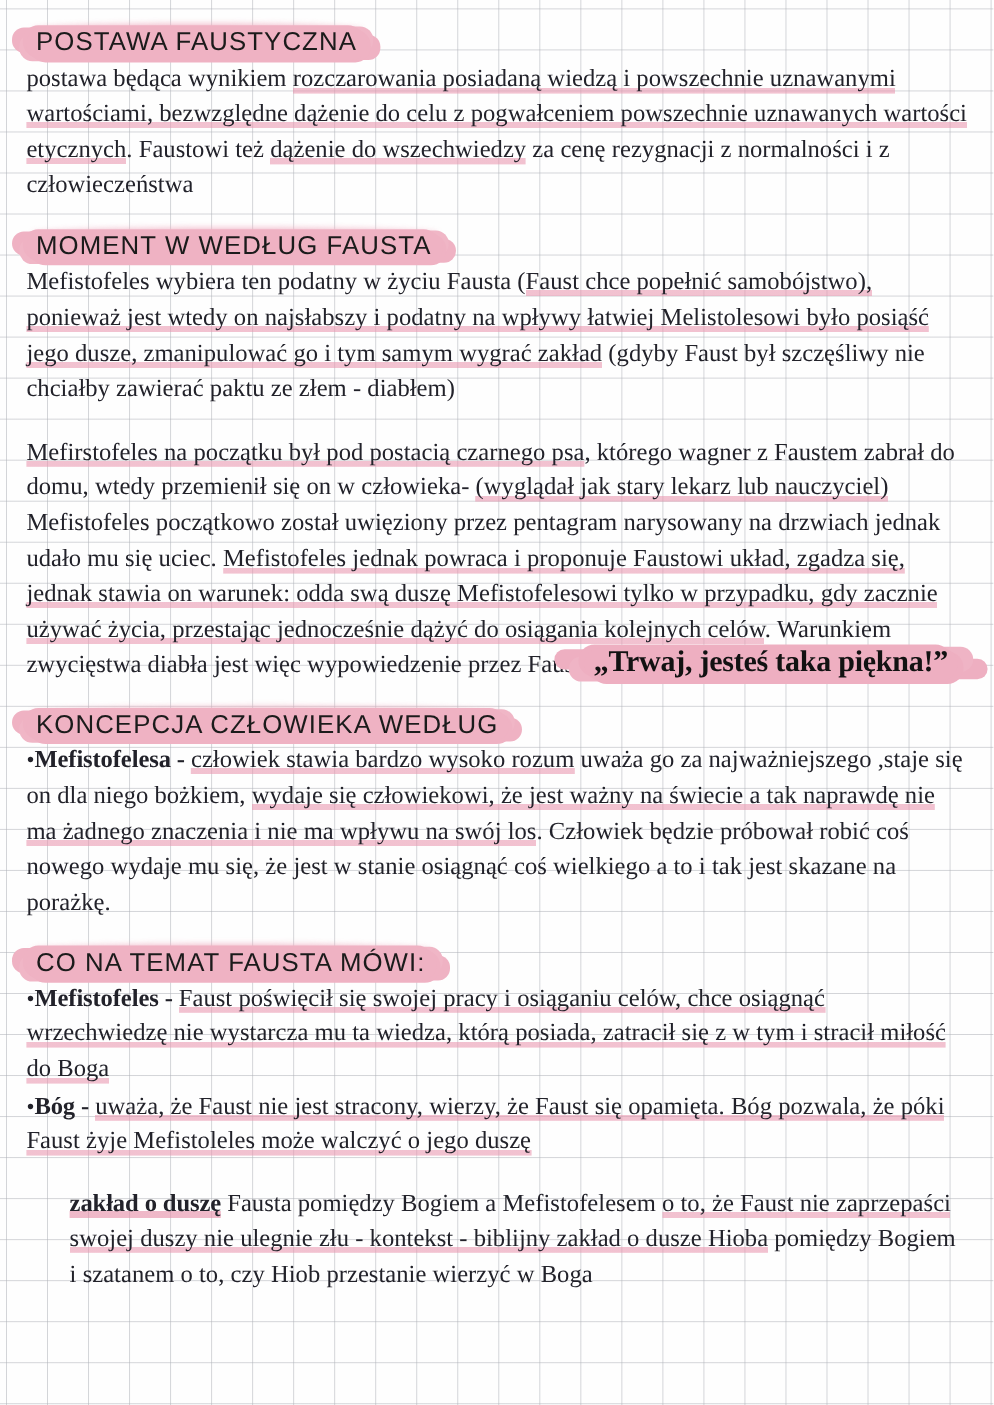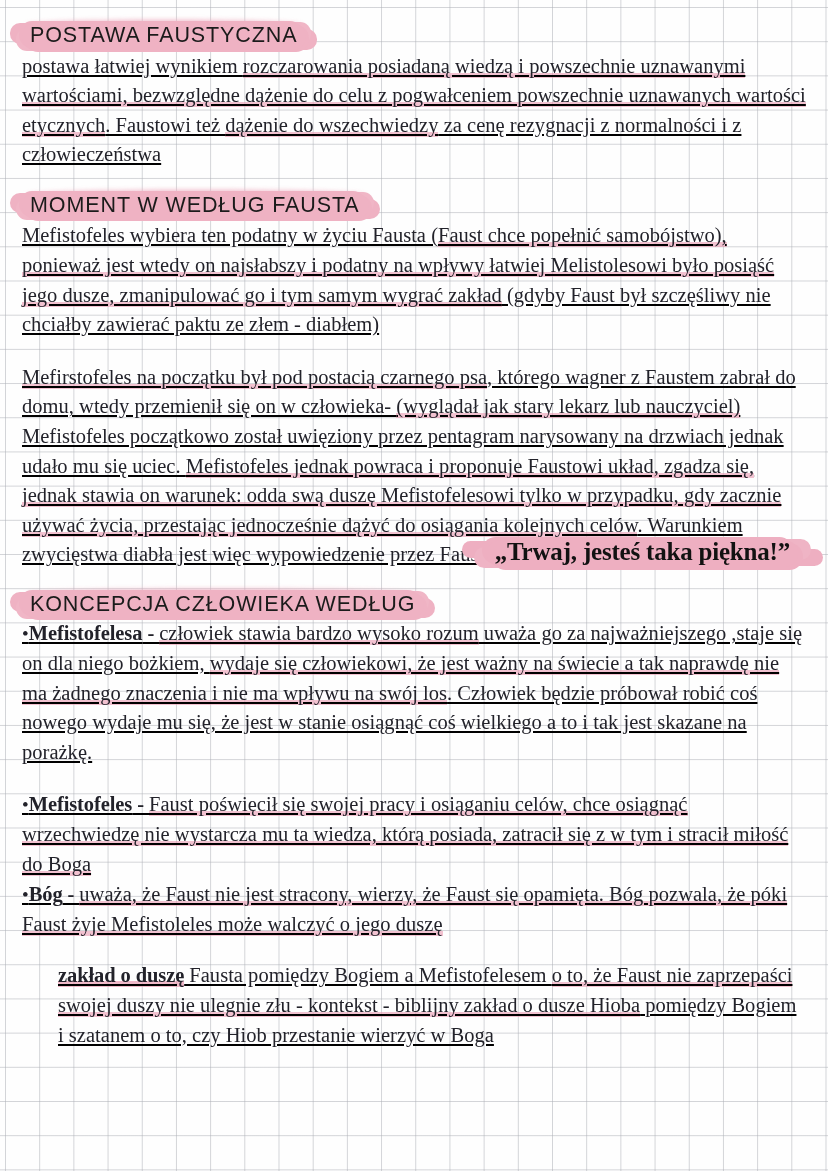--- a/index.html
+++ b/index.html
@@ -26,21 +26,20 @@
     background-size: 34.2px 34.2px;
     background-position: 5px 7px;
     overflow: hidden;
   }
   #sheet {
     position: relative;
     width: 828px;
     height: 1171px;
     box-sizing: border-box;
     padding: 0 22px 0 22px;
-    text-decoration: underline;
   }
 
   
   .sec { position: relative; }
 
   h2.heading {
     display: inline-block;
     position: relative;
     margin: 0;
     font-family: "Liberation Sans", "DejaVu Sans", sans-serif;
@@ -162,21 +161,21 @@
 <body>
 
 <div id="page">
   <div id="sheet">
 
     <div class="spacer-md"></div>
 
     <section class="sec">
       <h2 class="heading">POSTAWA FAUSTYCZNA</h2>
       <p class="body">
-        <span>postawa łatwiej wynikiem </span><span class="ul">rozczarowania posiadaną wiedzą i powszechnie uznawanymi wartościami, bezwzględne dążenie do celu z pogwałceniem powszechnie uznawanych wartości etycznych</span><span>. Faustowi też </span><span class="ul">dążenie do wszechwiedzy</span><span> za cenę rezygnacji z normalności i z człowieczeństwa</span>
+        <span>postawa będąca wynikiem </span><span class="ul">rozczarowania posiadaną wiedzą i powszechnie uznawanymi wartościami, bezwzględne dążenie do celu z pogwałceniem powszechnie uznawanych wartości etycznych</span><span>. Faustowi też </span><span class="ul">dążenie do wszechwiedzy</span><span> za cenę rezygnacji z normalności i z człowieczeństwa</span>
       </p>
     </section>
 
     <div class="spacer-md"></div>
 
     <section class="sec">
       <h2 class="heading">MOMENT W WEDŁUG FAUSTA</h2>
       <p class="body">
         <span>Mefistofeles wybiera ten podatny w życiu Fausta (</span><span class="ul">Faust chce popełnić samobójstwo), ponieważ jest wtedy on najsłabszy i podatny na wpływy łatwiej Melistolesowi było posiąść jego dusze, zmanipulować go i tym samym wygrać zakład</span><span> (gdyby Faust był szczęśliwy nie chciałby zawierać paktu ze złem - diabłem)</span>
       </p>
@@ -198,20 +197,21 @@
     <section class="sec">
       <h2 class="heading">KONCEPCJA CZŁOWIEKA WEDŁUG</h2>
       <p class="body tight">
         <span class="bullet">•</span><b class="term">Mefistofelesa</b><b class="term"> - </b><span class="ul">człowiek stawia bardzo wysoko rozum</span><span> uważa go za najważniejszego ,staje się on dla niego bożkiem, </span><span class="ul">wydaje się człowiekowi, że jest ważny na świecie a tak naprawdę nie ma żadnego znaczenia i nie ma wpływu na swój los</span><span>. Człowiek będzie próbował robić coś nowego wydaje mu się, że jest w stanie osiągnąć coś wielkiego a to i tak jest skazane na porażkę.</span>
       </p>
     </section>
 
     <div class="spacer-md"></div>
 
     <section class="sec">
+      <h2 class="heading">CO NA TEMAT FAUSTA MÓWI:</h2>
       <p class="body tight">
         <span class="bullet">•</span><b class="term">Mefistofeles</b><b class="term"> - </b><span class="ul">Faust poświęcił się swojej pracy i osiąganiu celów, chce osiągnąć wrzechwiedzę nie wystarcza mu ta wiedza, którą posiada, zatracił się z w tym i stracił miłość do Boga</span>
       </p>
       <p class="body tight">
         <span class="bullet">•</span><b class="term">Bóg</b><b class="term"> - </b><span class="ul">uważa, że Faust nie jest stracony, wierzy, że Faust się opamięta. Bóg pozwala, że póki Faust żyje Mefistoleles może walczyć o jego duszę</span>
       </p>
     </section>
 
     <div class="final-block">
       <p class="body">

